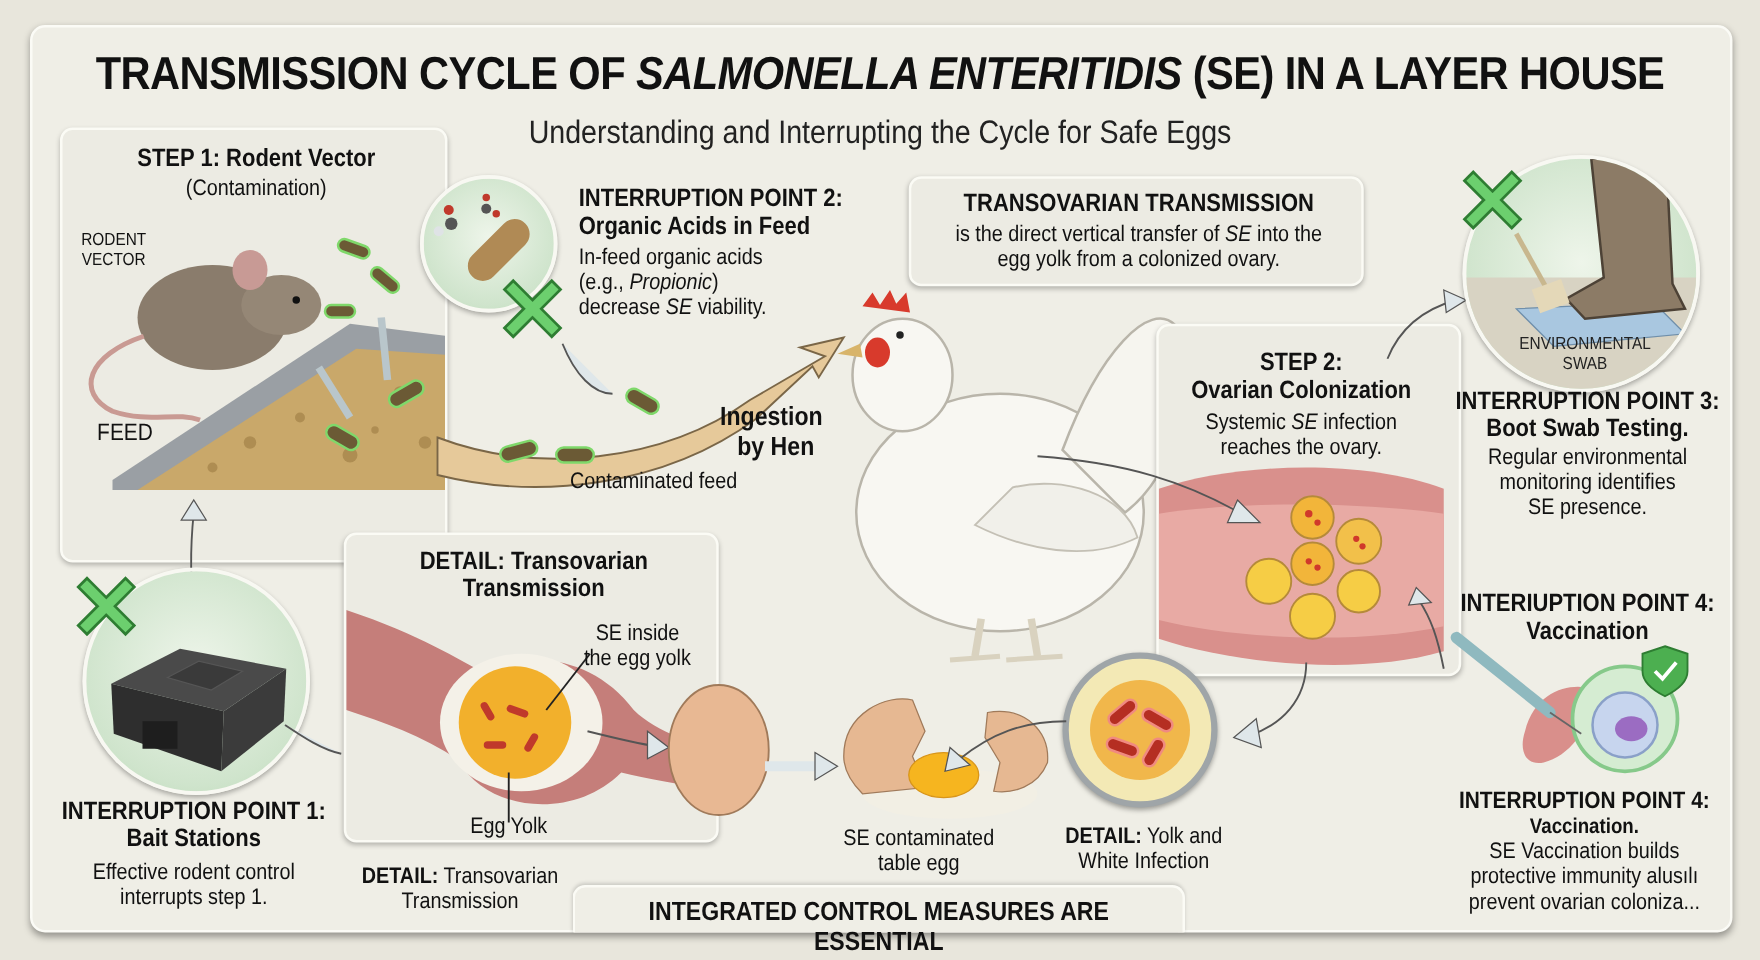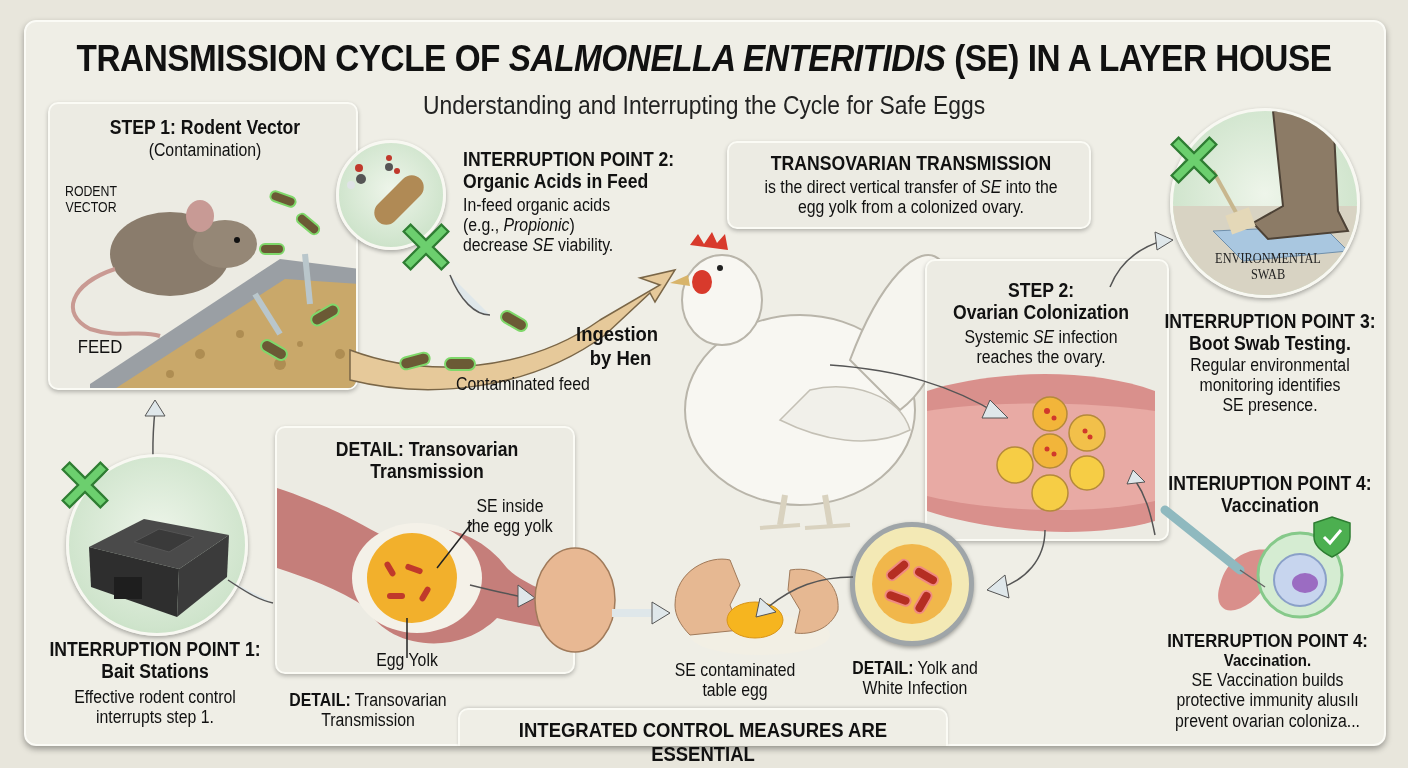--- a/index.html
+++ b/index.html
@@ -21,21 +21,21 @@
   svg { position: absolute; overflow: visible; }
 </style>
 </head>
 <body>
 
 <div class="frame"></div>
 
 <div class="title"><span>TRANSMISSION CYCLE OF </span><i>SALMONELLA ENTERITIDIS</i><span> (SE) IN A LAYER HOUSE</span></div>
 <div class="subtitle">Understanding and Interrupting the Cycle for Safe Eggs</div>
 
-<div class="panel" style="left:48px;top:102px;width:310px;height:288px;overflow:hidden;">
+<div class="panel" style="left:48px;top:102px;width:310px;height:348px;overflow:hidden;">
   <svg width="310" height="288" style="left:0;top:0;">
 
     <polygon points="40,280 230,155 310,165 310,288 40,288" fill="#9a9fa4"></polygon>
     <polygon points="60,288 235,175 310,180 310,288" fill="#c9a86a"></polygon>
     <g fill="#a8874d" opacity="0.8">
       <circle cx="150" cy="250" r="5"></circle>
         <circle cx="190" cy="230" r="4"></circle>
         <circle cx="230" cy="260" r="6"></circle>
         <circle cx="270" cy="210" r="5"></circle>
         <circle cx="120" cy="270" r="4"></circle>
@@ -160,21 +160,21 @@
 </div>
 <svg width="180" height="60" style="left:830px;top:360px;">
     <path d="M0,5 C70,10 120,25 170,55" stroke="#555" stroke-width="1.5" fill="none"></path>
     <path d="M160,40 L178,58 L152,58 Z" fill="#dfe7ea" stroke="#555"></path>
   </svg>
 <svg width="70" height="60" style="left:1105px;top:232px;">
     <path d="M5,55 C15,30 35,15 60,8" stroke="#555" stroke-width="1.5" fill="none"></path>
     <path d="M50,0 L68,8 L52,18 Z" fill="#dfe7ea" stroke="#555"></path>
   </svg>
 
-<div class="circle" style="left:1170px;top:108px;width:190px;height:190px;font-family:Liberation Serif, serif;">
+<div class="circle" style="left:1170px;top:124px;width:190px;height:190px;">
   <svg width="190" height="190" style="left:0;top:0;">
     <rect x="0" y="95" width="190" height="95" fill="#d8d3c3"></rect>
     <polygon points="40,120 150,115 175,140 70,150" fill="#a9c7e0" stroke="#6f8fab"></polygon>
     <path d="M100,0 L160,0 L165,100 L175,120 L95,128 L80,112 L110,95 Z" fill="#8c7b66" stroke="#4d4236" stroke-width="2"></path>
     <path d="M40,60 L65,105" stroke="#c8b78e" stroke-width="4"></path>
     <rect x="55" y="100" width="25" height="20" fill="#e4d8b8" transform="rotate(-20 67 110)"></rect>
   </svg>
   <div class="txt cond" style="left:0;top:140px;width:190px;font-size:14px;color:#222;">
       <div>ENVIRONMENTAL</div>
       <div>SWAB</div>

